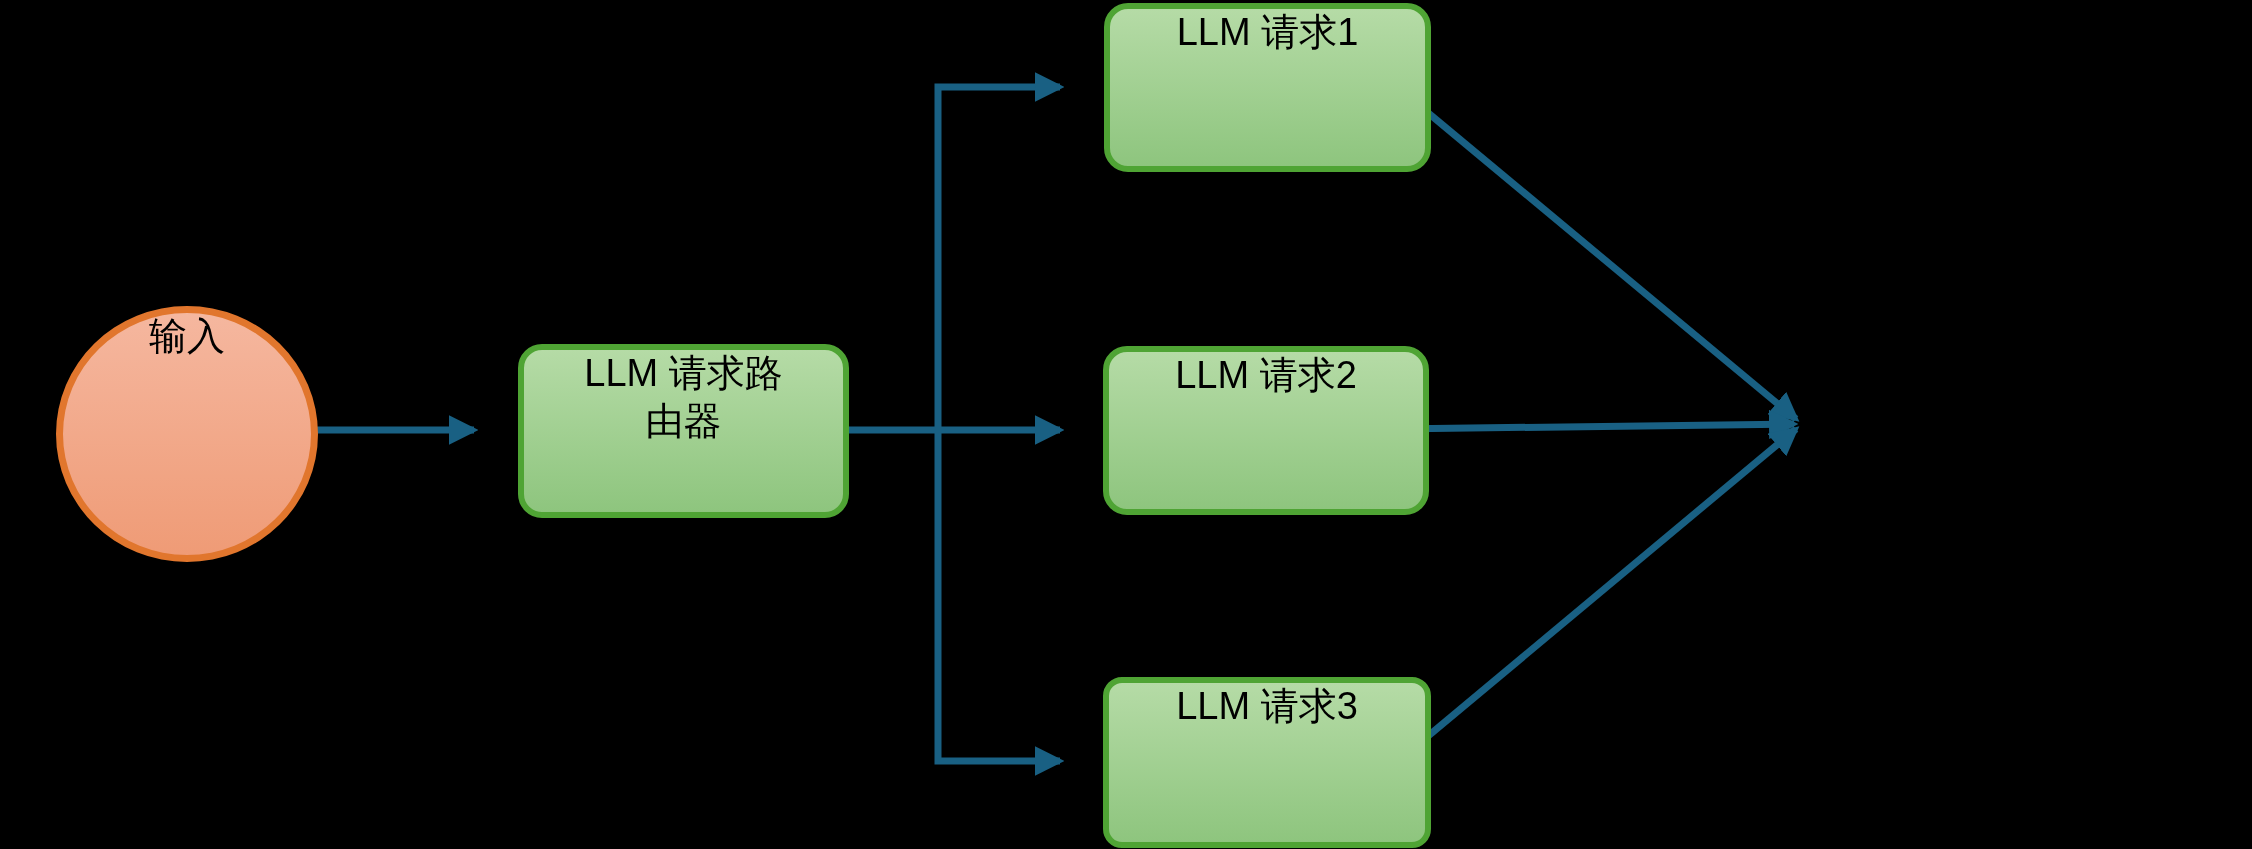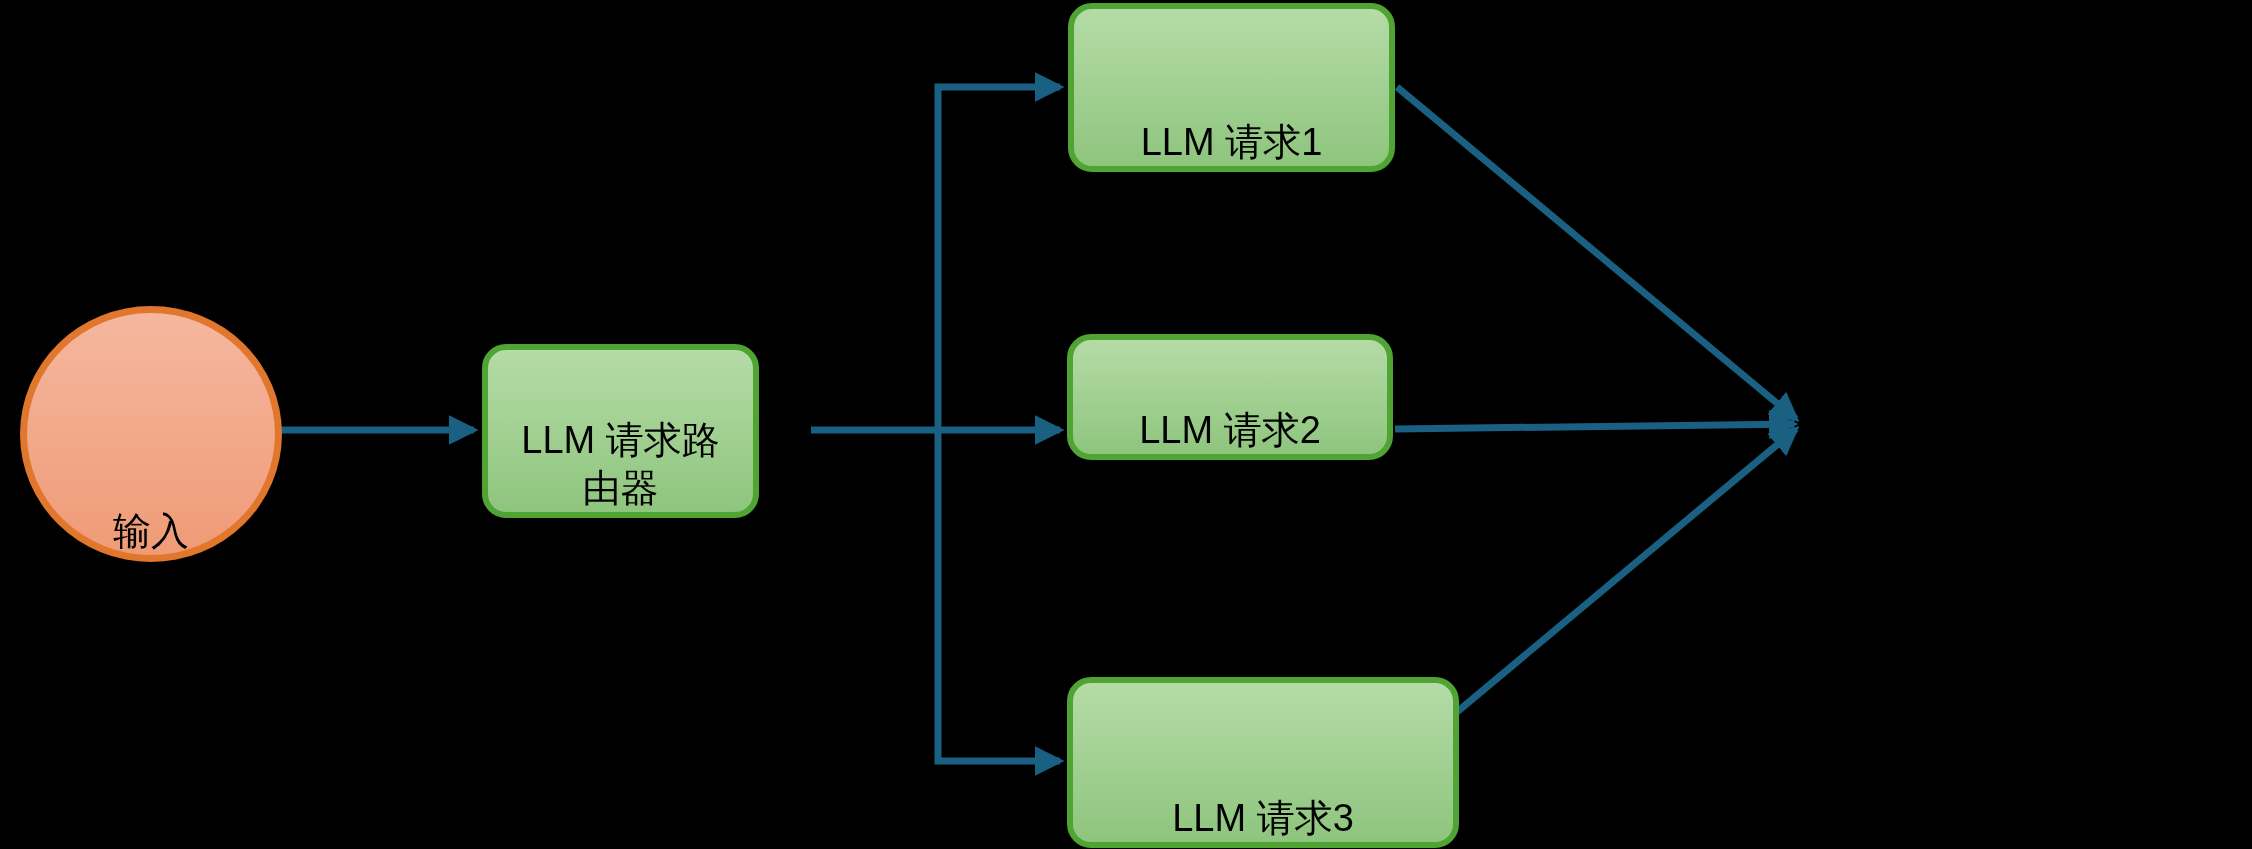--- a/index.html
+++ b/index.html
@@ -34,47 +34,48 @@
     stroke: var(--arrow);
     stroke-width: 7;
     fill: none;
   }
   .arrowhead-shape { fill: var(--arrow); }
 
   .node {
     position: absolute;
     z-index: 1;
     display: flex;
-    align-items: flex-end;
+    align-items: flex-start;
     justify-content: center;
     text-align: center;
     color: var(--text);
     font-size: 38px;
     line-height: 1.25;
+    margin-left: 36px;
   }
   .node-green {
     border: 6px solid var(--green-border);
     border-radius: 24px;
     background: linear-gradient(180deg, var(--green-top) 0%, var(--green-bottom) 100%);
   }
   .node-orange {
     border: 7px solid var(--orange-border);
     background: linear-gradient(180deg, var(--orange-top) 0%, var(--orange-bottom) 100%);
   }
   .node-circle { border-radius: 50%; }
   .node-ellipse { border-radius: 50%; }
 
   .node-label { white-space: pre-line; }
 
   
   #node-input    { left: 20px;    top: 306px; width: 262px; height: 256px; }
-  #node-router   { left: 482px;  top: 344px; width: 277px; height: 174px; }
+  #node-router   { left: 482px;  top: 344px; width: 331px; height: 174px; }
   #node-request1 { left: 1068px; top: 3px;   width: 327px; height: 169px; }
-  #node-request2 { left: 1067px; top: 334px; width: 326px; height: 126px; }
-  #node-request3 { left: 1067px; top: 677px; width: 392px; height: 171px; }
+  #node-request2 { left: 1067px; top: 346px; width: 326px; height: 169px; }
+  #node-request3 { left: 1067px; top: 677px; width: 328px; height: 171px; border-radius: 19px; }
   #node-output   { left: 1804px; top: 292px; width: 446px; height: 261px; }
 </style>
 </head>
 <body>
 
 <div class="canvas">
 
   <svg class="edges-layer" width="2252" height="849" viewBox="0 0 2252 849" xmlns="http://www.w3.org/2000/svg">
     <defs>
       <marker id="arrow" viewBox="0 0 10 10" refX="8.5" refY="5" markerWidth="4.2" markerHeight="4.2" orient="auto">

